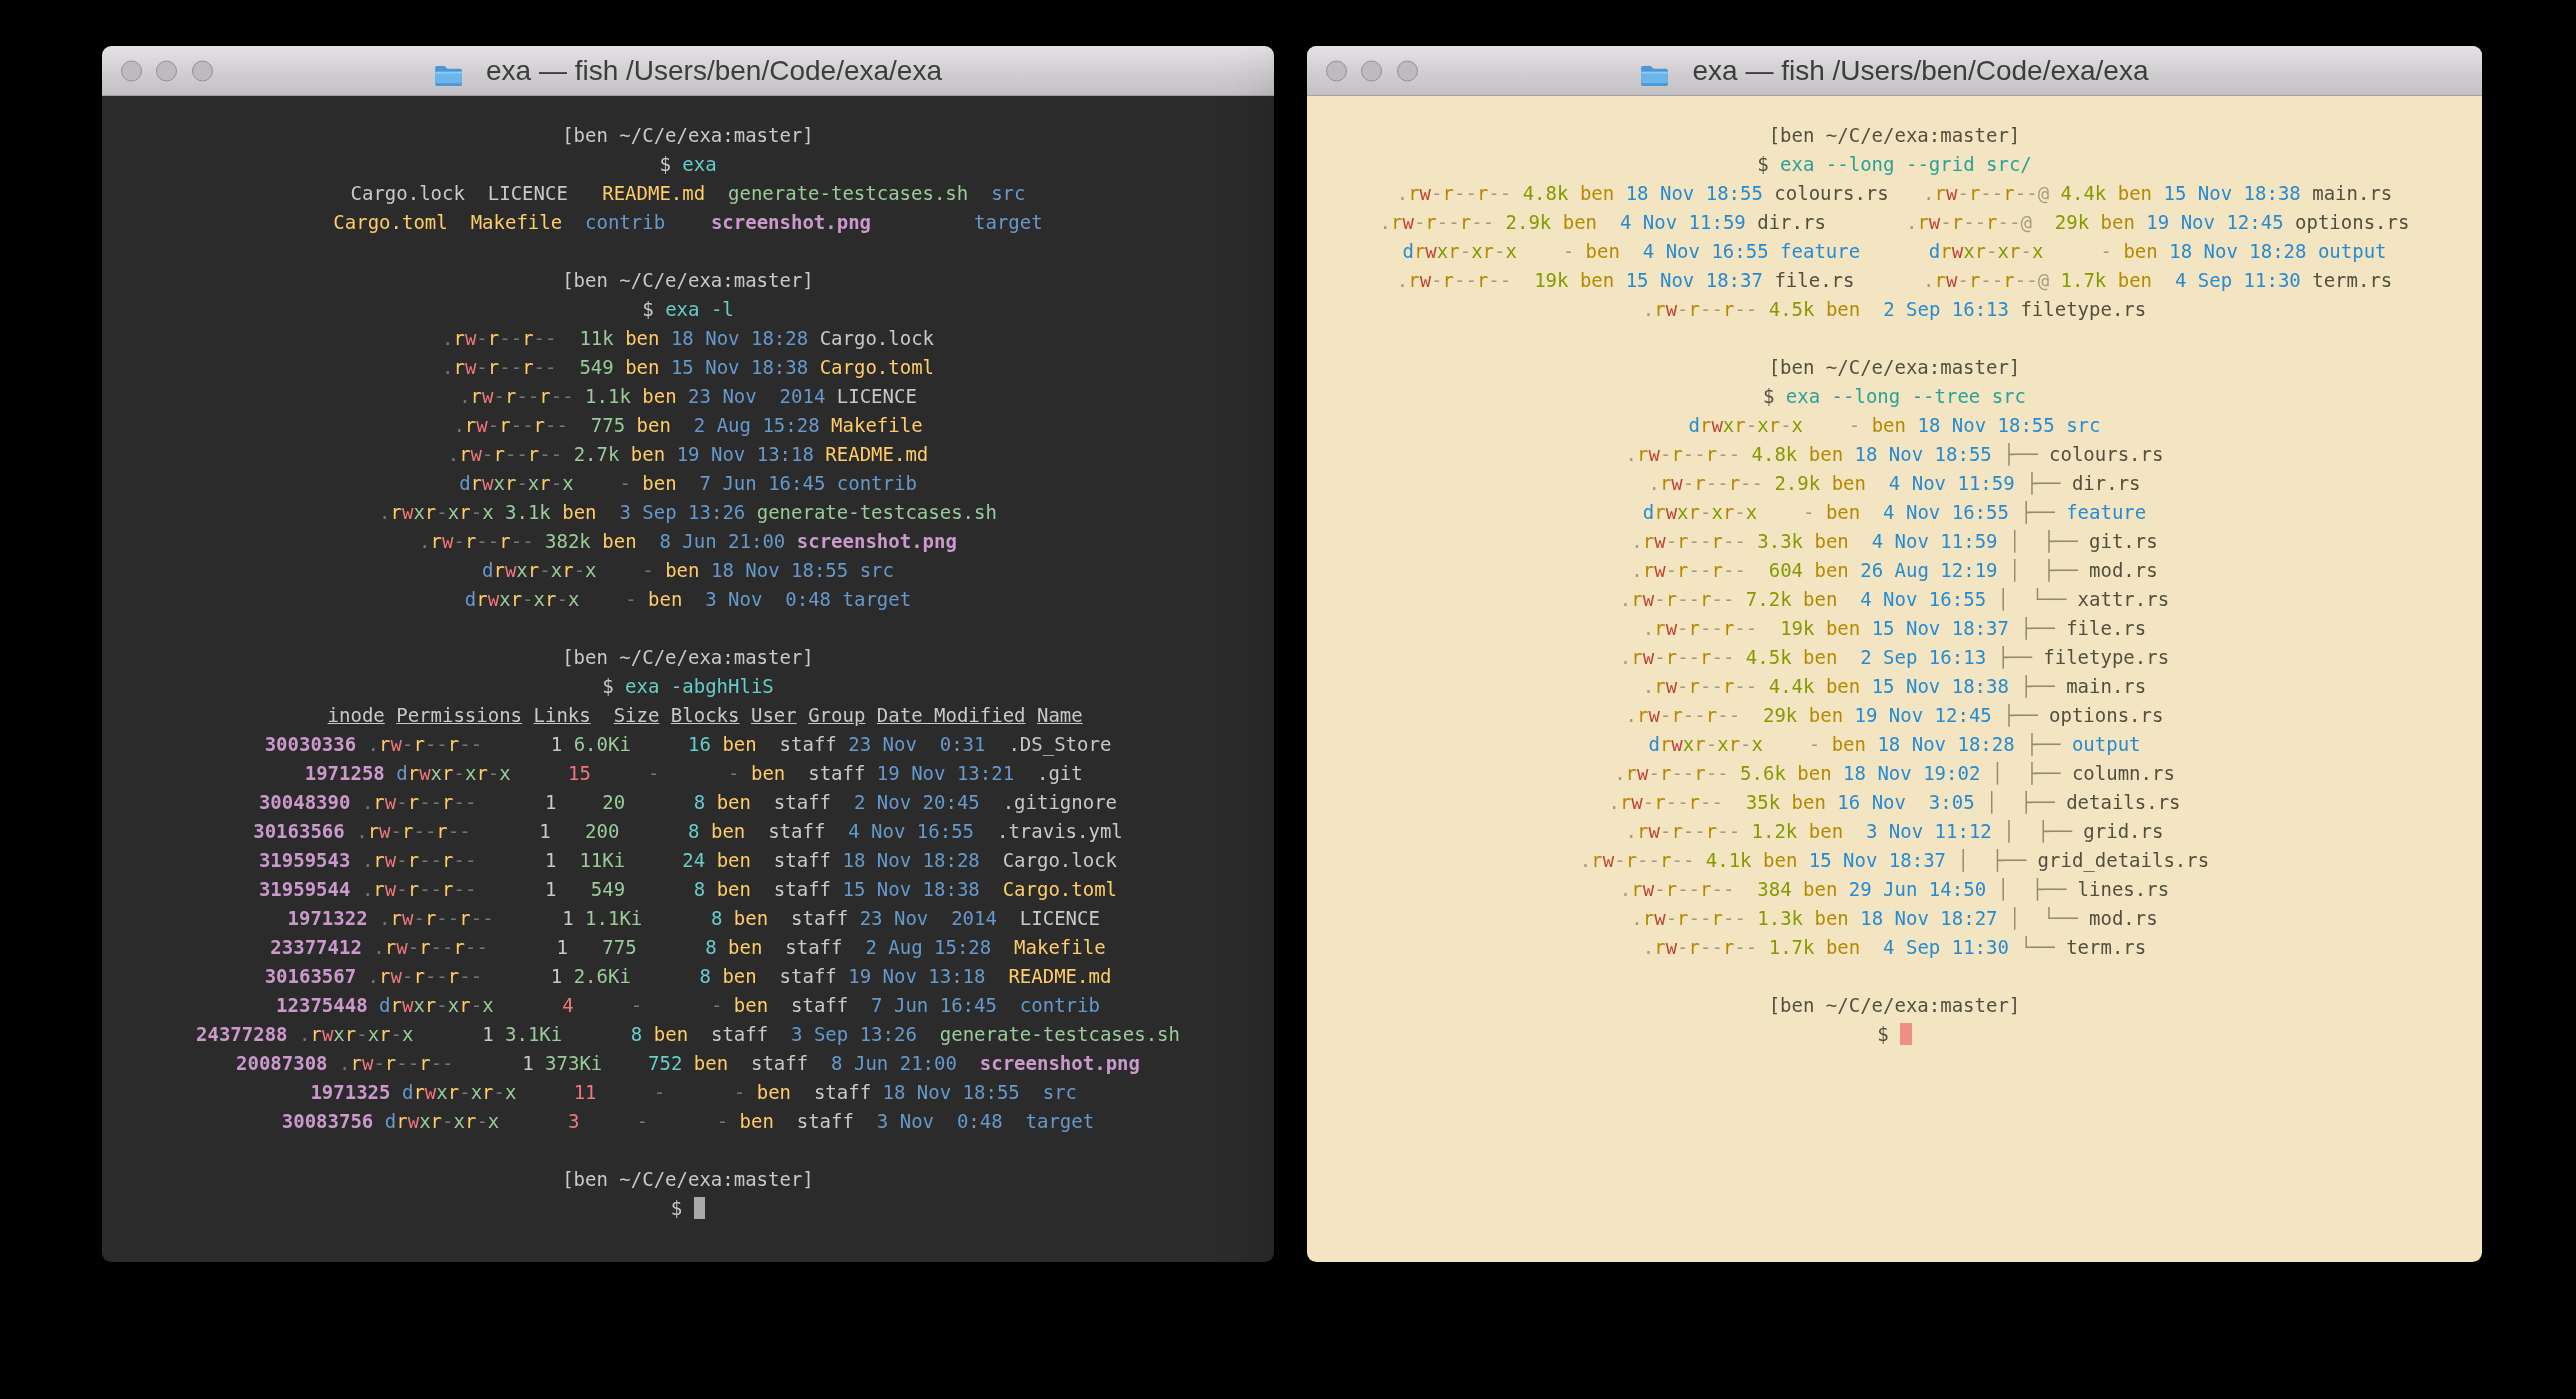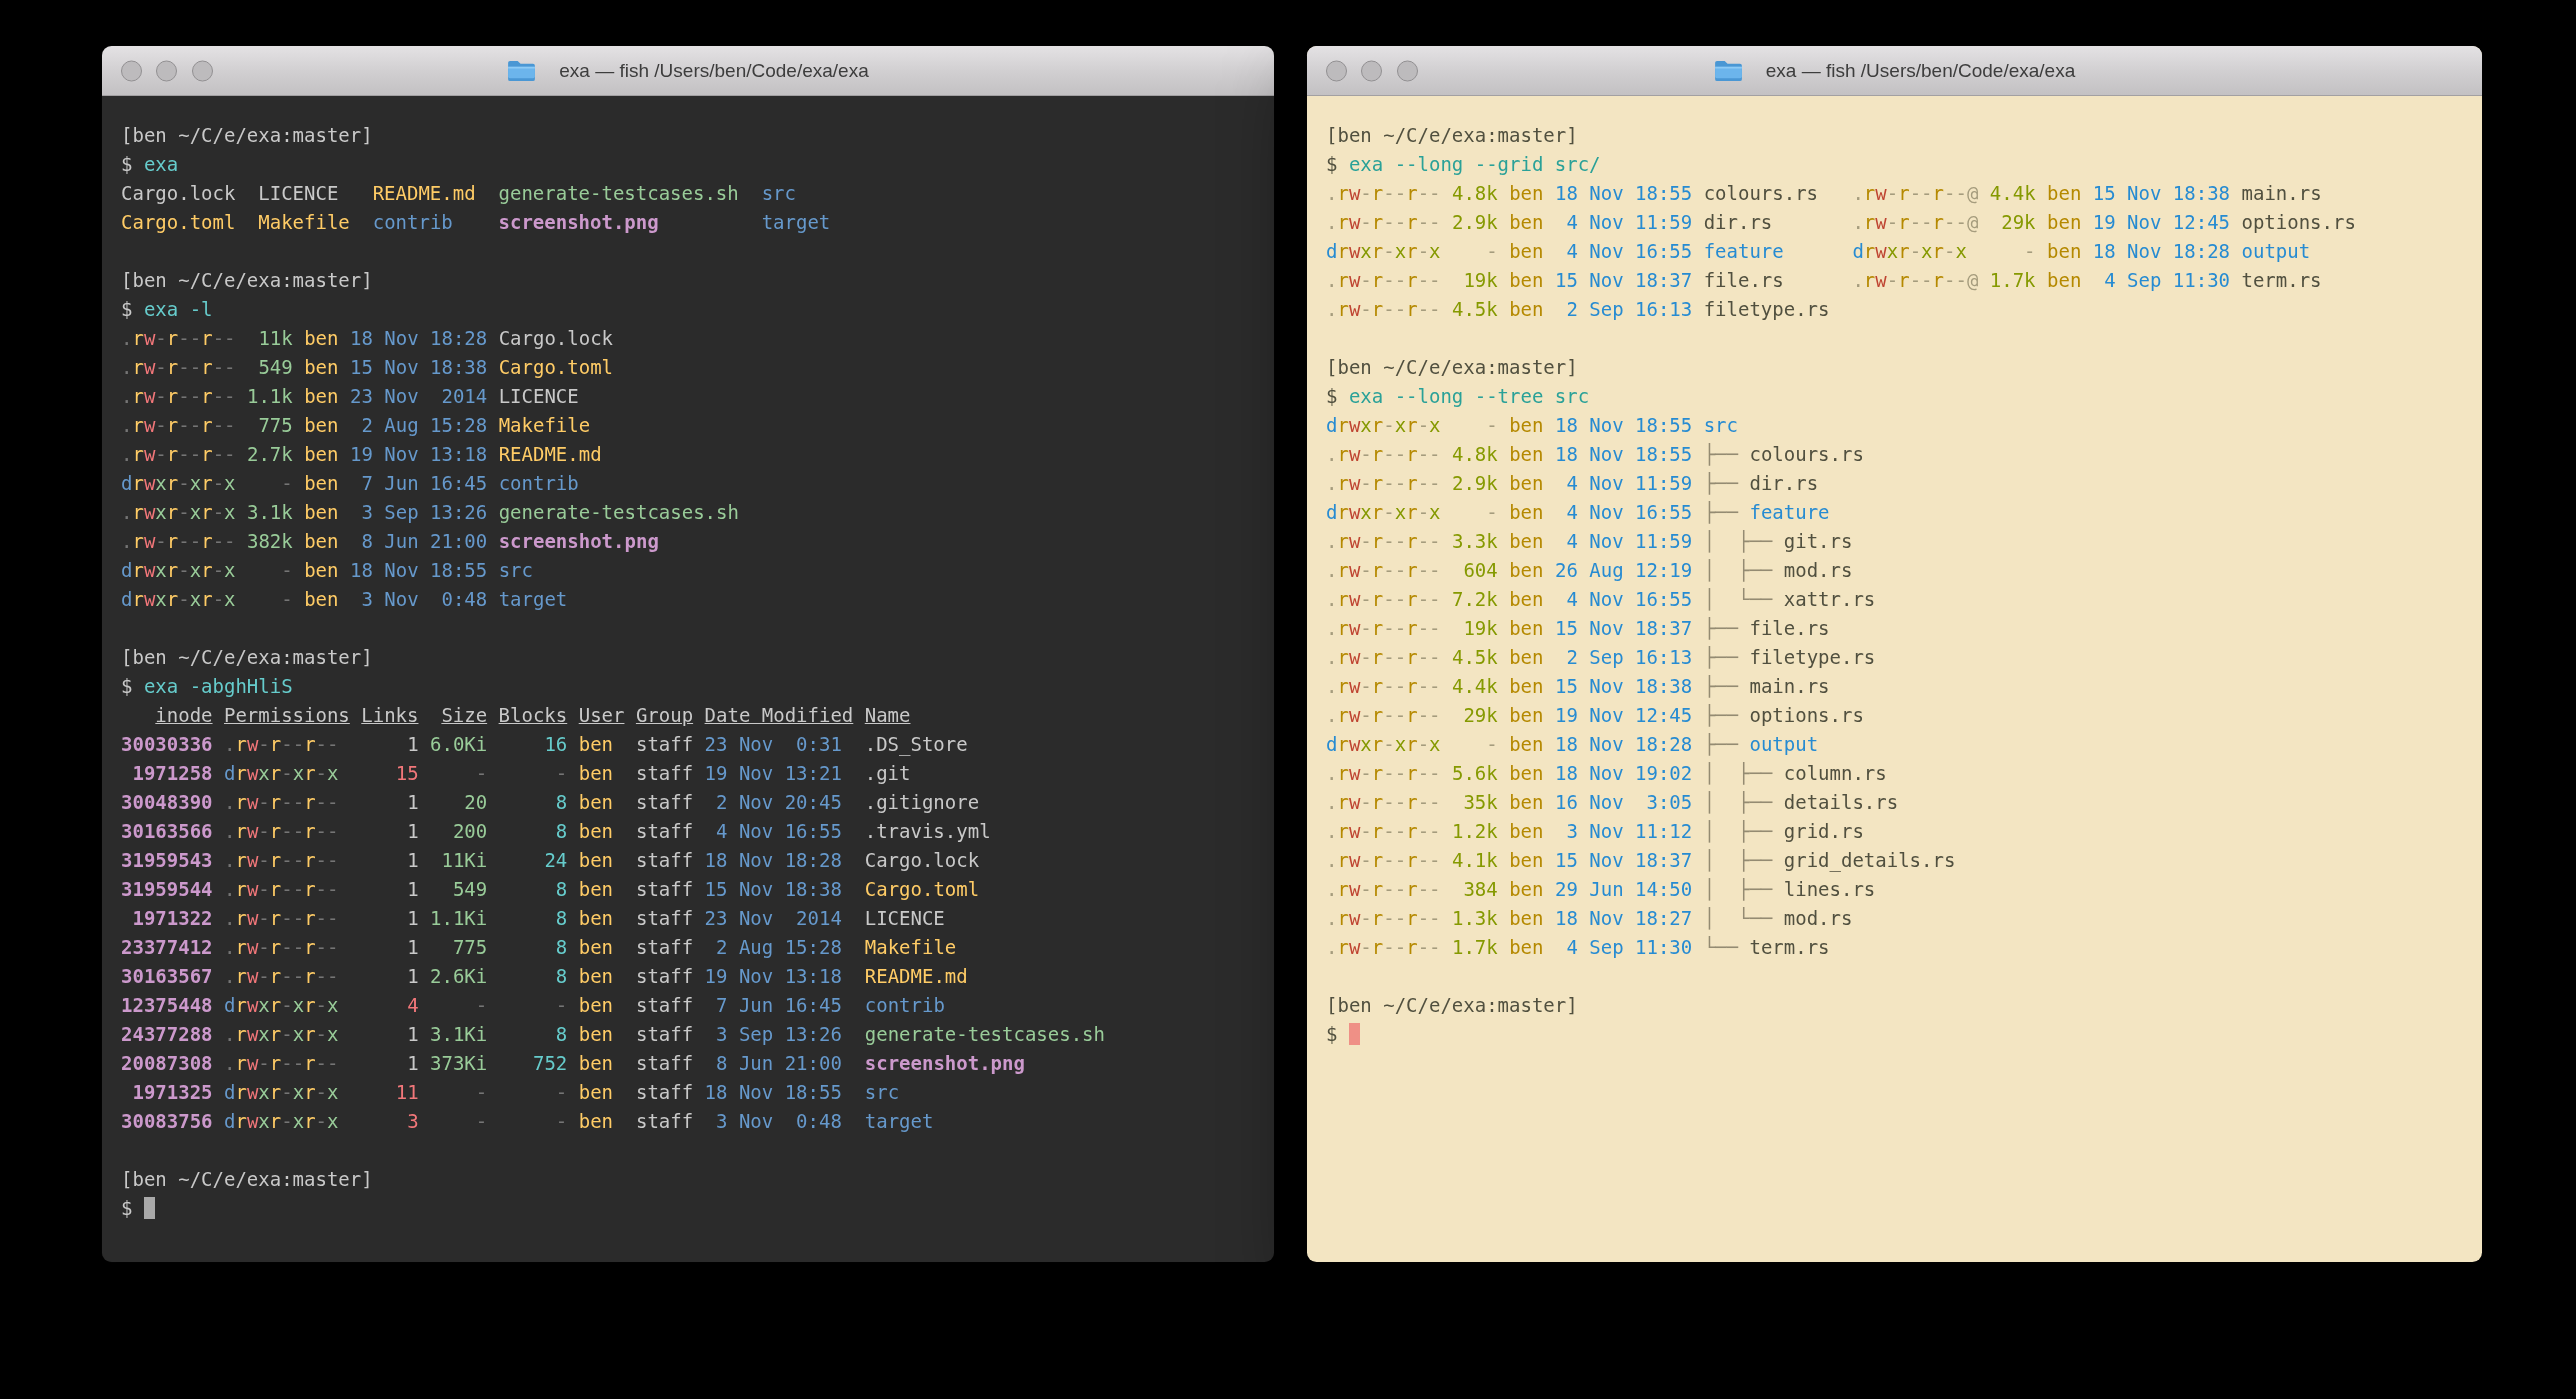--- a/index.html
+++ b/index.html
@@ -24,30 +24,31 @@
     position:absolute; left:19px; top:50%; transform:translateY(-50%);
     display:flex; gap:14.4px;
   }
   .dot {
     width:21px; height:21px; border-radius:50%;
     background:#bdbbbd; border:1.9px solid #929092; display:inline-block;
   }
   .title {
     display:flex; align-items:flex-end; gap:23px;
     font-family:"Liberation Sans", sans-serif;
-    font-size:19px; color:#3d3d3d;
+    font-size:28px; color:#3d3d3d;
   }
   .folder { display:inline-block; }
 
   .term {
     font-family:"DejaVu Sans Mono", monospace;
     font-size:19px; line-height:29px;
     padding:25px 19px;
     white-space:pre;
     color:var(--fg);
+    text-align:center;
   }
   .line { min-height:29px; }
 
   .c-fg      { color:var(--fg); }
   .c-gray    { color:var(--gray); }
   .c-red     { color:var(--red); }
   .c-yellow  { color:var(--yellow); }
   .c-yellowU { color:var(--yellow); }
   .c-green   { color:var(--green); }
   .c-cyan    { color:var(--cyan); }

